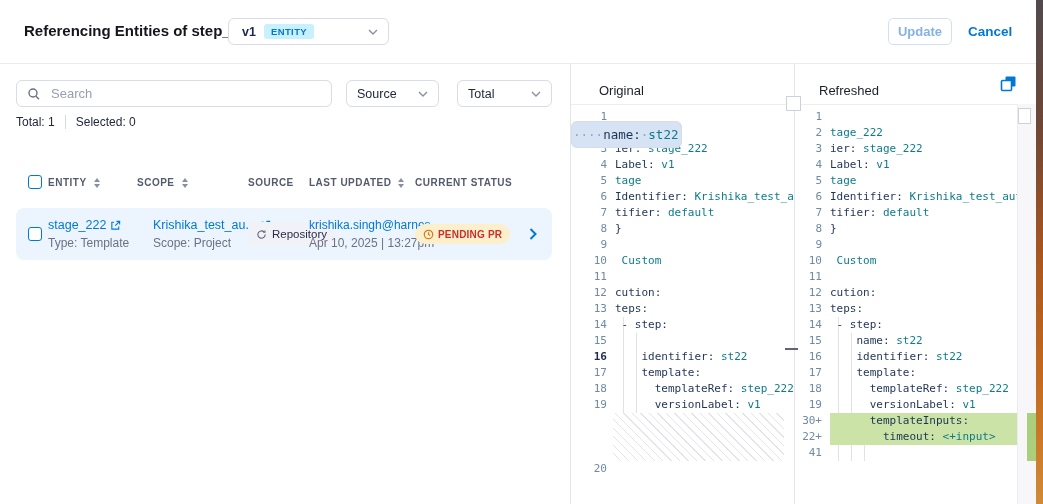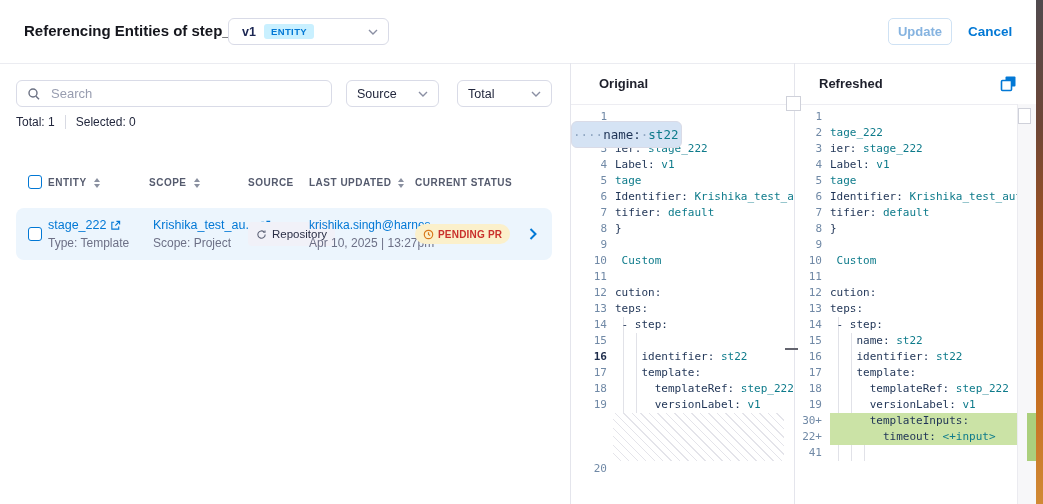--- a/index.html
+++ b/index.html
@@ -49,21 +49,21 @@
   .sub{font-size:12px;color:#6d7086;margin-top:3px;}
   .badge-repo{position:absolute;left:232px;top:14px;height:24px;box-sizing:border-box;display:flex;align-items:center;
       gap:5px;padding:0 8px;border-radius:4px;background:#f1f1f8;font-size:11.5px;color:#2a2e45;}
   .badge-pending{position:absolute;left:399px;top:16px;height:20px;box-sizing:border-box;display:flex;align-items:center;
       gap:4px;padding:0 8px;border-radius:10px;background:var(--pending-badge-bg,#fbf0cb);
       color:var(--pending-badge-text,#c9302c);font-size:10px;font-weight:700;letter-spacing:.2px;}
   .row-chev{position:absolute;left:513px;top:20px;}
   
   .diff{position:absolute;left:570px;top:63px;width:466px;height:441px;border-left:1px solid #e4e5ec;box-sizing:border-box;}
   .diff-head{position:absolute;top:0;left:0;right:0;height:41px;border-bottom:1px solid #ededf2;}
-  .dtitle{position:absolute;top:13px;font-size:13px;font-weight:700;color:#1d1f2b;}
+  .dtitle{position:absolute;top:20px;font-size:13px;font-weight:400;color:#1d1f2b;}
   .t-orig{left:28px;} .t-refr{left:248px;}
   .copy-btn{position:absolute;right:19px;top:12px;background:none;border:none;padding:0;cursor:pointer;line-height:0;}
   .diff-divider{position:absolute;left:223px;top:0;bottom:0;width:1px;background:#e4e5ec;}
   .diff-body{position:absolute;top:41px;left:0;right:0;bottom:0;overflow:hidden;}
   .pane{position:absolute;top:0;bottom:0;padding-top:5px;box-sizing:border-box;overflow:hidden;}
   .pane.orig{left:0;width:223px;}
   .pane.refr{left:223px;width:223px;}
   .cl{display:flex;height:16px;line-height:16px;font-family:"DejaVu Sans Mono","Liberation Mono",monospace;
       font-size:11px;white-space:pre;}
   .ln{flex:none;text-align:right;color:var(--line-number,#7089a6);}
@@ -142,21 +142,21 @@
 
     <div class="thead">
       <input type="checkbox" class="cb" style="position: absolute; left: 12px; top: 0px;">
       <div class="th" style="left:32px;">
         <span>ENTITY</span>
         <span class="sort">
             <i class="up"></i>
             <i class="dn"></i>
           </span>
       </div>
-      <div class="th" style="left:133px;text-align:center;">
+      <div class="th" style="left:121px;text-align:center;">
         <span>SCOPE</span>
         <span class="sort">
             <i class="up"></i>
             <i class="dn"></i>
           </span>
       </div>
       <div class="th" style="left:232px;">
         <span>SOURCE</span>
       </div>
       <div class="th" style="left:293px;">

